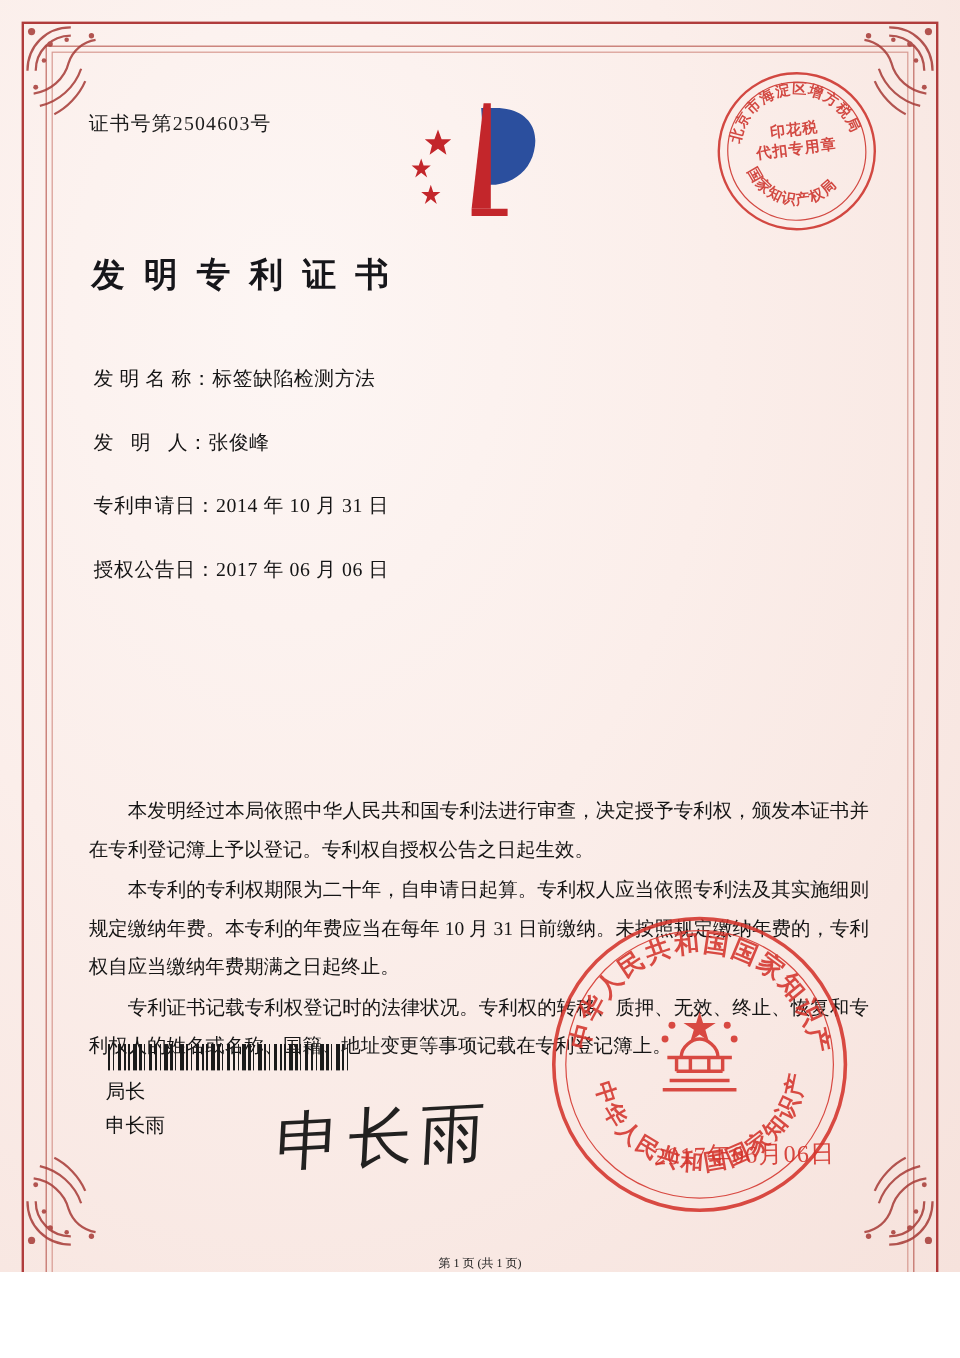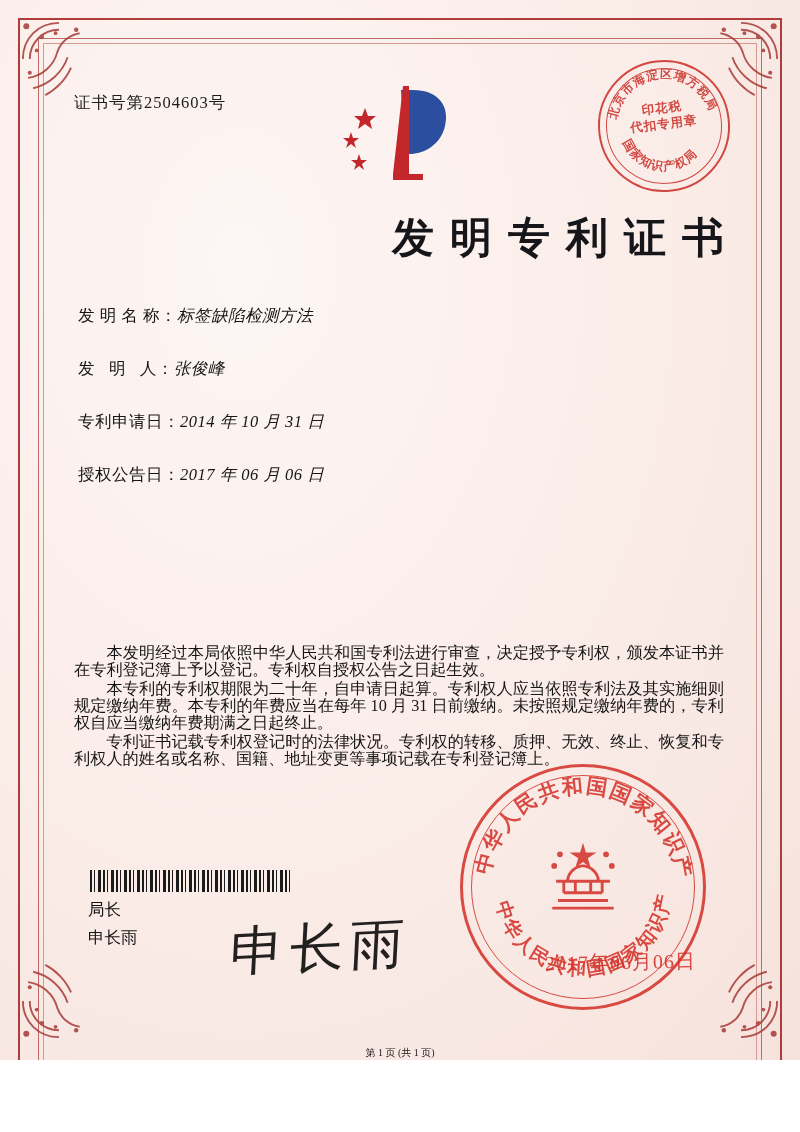--- a/index.html
+++ b/index.html
@@ -100,22 +100,22 @@
     text-align: center;
     font-size: 12.5px;
     line-height: 16px;
     font-weight: bold;
     letter-spacing: 1px;
   }
 
   .title {
     position: absolute;
     left: 0; right: 0; top: 150px;
-    text-align: right;
-    font-size: 42px;
+    text-align: left;
+    font-size: 28px;
     font-weight: bold;
     letter-spacing: 16px;
     text-indent: 16px;
     color: #16161a;
     font-family: Liberation Serif, serif;
   }
 
   .fields {
     position: absolute;
     left: 18px; top: 245px;
@@ -128,29 +128,28 @@
     font-size: 16.5px;
     color: #151515;
     text-align: right;
   }
   .field .lbl {
     white-space: pre;
     letter-spacing: 0.5px;
   }
   .field .val {
     letter-spacing: 0.5px;
-    font-style: italic;
   }
 
   .paras {
     position: absolute;
-    left: 14px; top: 585px;
+    left: 14px; top: 600px;
     width: 650px;
     font-size: 16.2px;
-    line-height: 17px;
+    line-height: 32px;
     color: #151515;
     text-align: justify;
   }
   .paras p {
     margin: 0 0 2px 0;
     text-indent: 2em;
   }
 
   
   .barcode {

